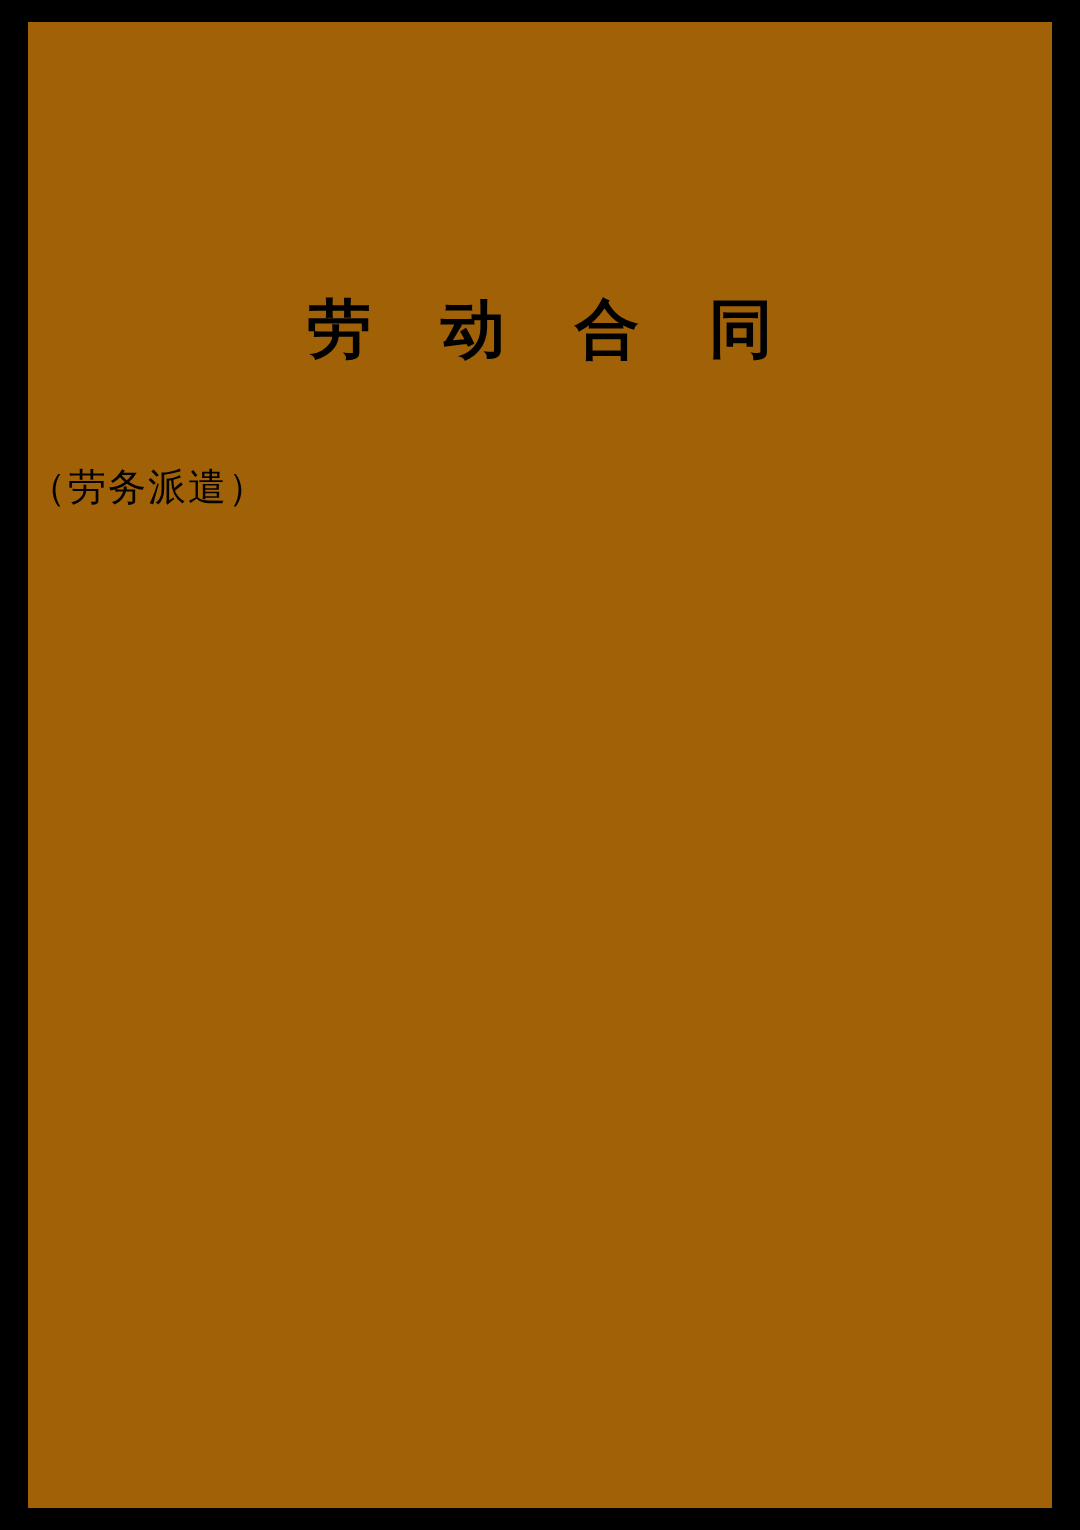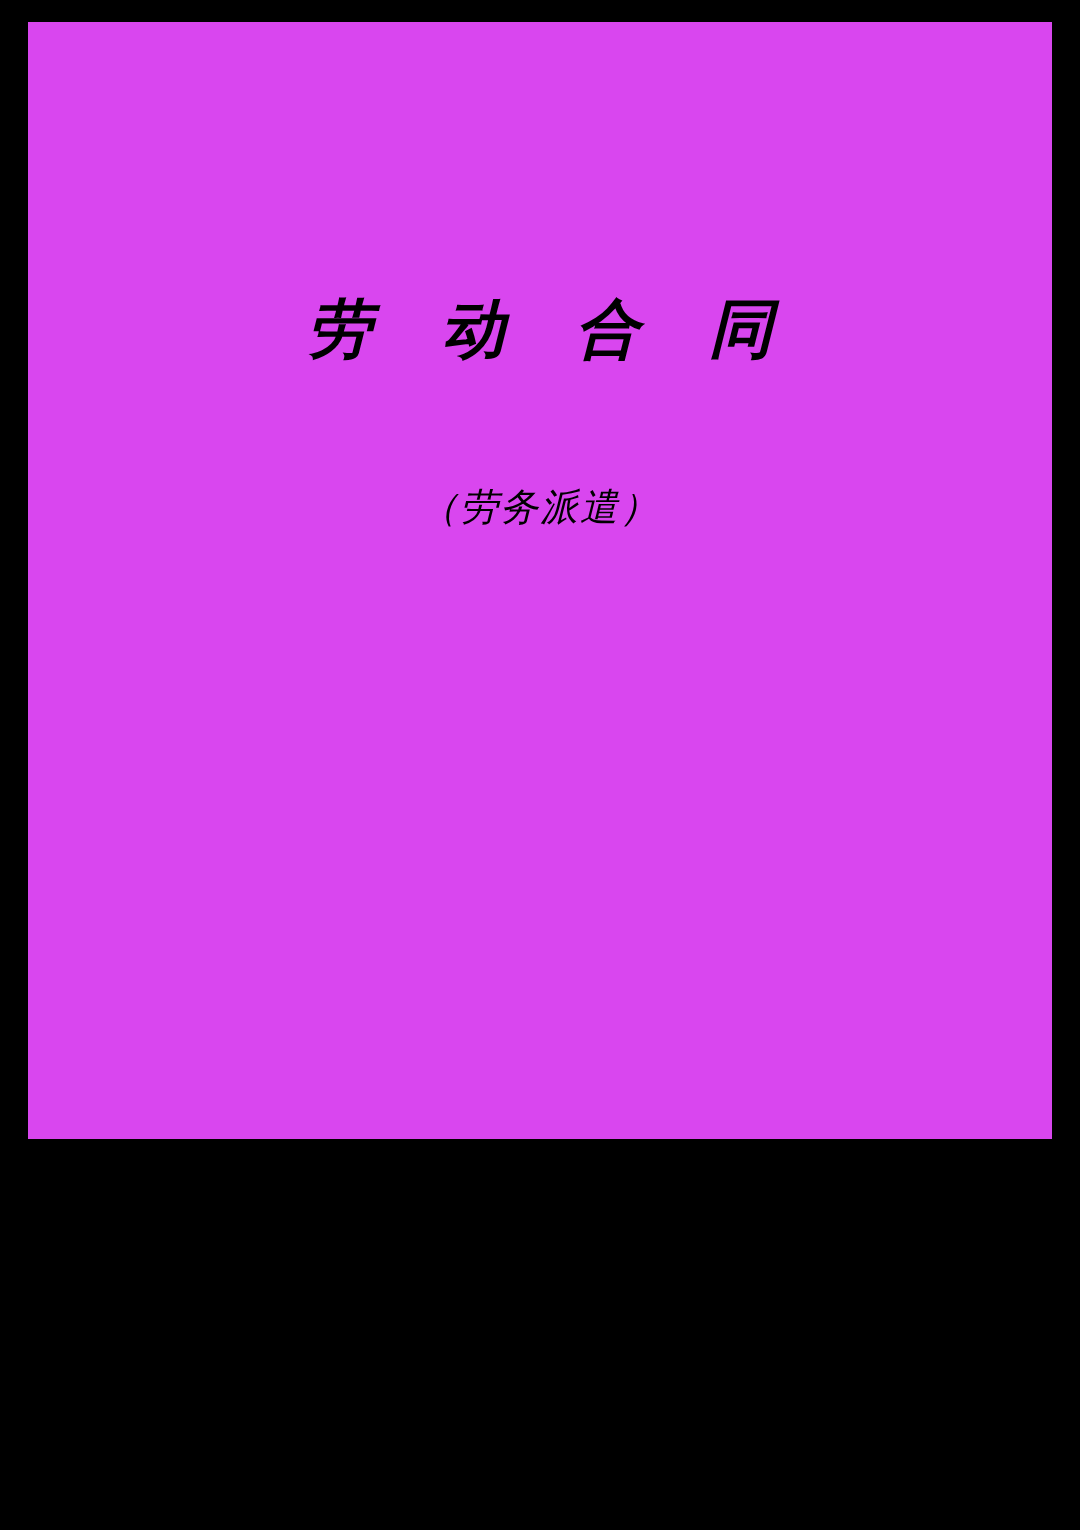--- a/index.html
+++ b/index.html
@@ -11,49 +11,47 @@
     width: 1080px;
     height: 1530px;
     overflow: hidden;
     font-family: "Liberation Serif", serif;
   }
   #page-wrap {
     position: absolute;
     left: 28px;
     top: 22px;
     width: 1024px;
-    height: 1117px;
-    background: #d946ef;
-    font-style: italic;
+    height: 1486px;
+    background: #a16207;
   }
   .doc-title {
     position: absolute;
     top: 272px;
     left: 0;
     width: 100%;
     text-align: center;
     font-family: "Liberation Sans", sans-serif;
     font-weight: bold;
     font-size: 64px;
     letter-spacing: 26px;
     text-indent: 26px;
     color: #000000;
     line-height: 1.1;
   }
   .doc-subtitle {
     position: absolute;
     top: 440px;
     left: 0;
     width: 100%;
-    text-align: center;
+    text-align: left;
     font-family: "Liberation Serif", serif;
     font-size: 38px;
     letter-spacing: 2px;
     color: #000000;
-    margin-top: 20px;
   }
   .party-block {
     position: absolute;
     top: 790px;
     left: 218px;
     width: 680px;
   }
   .party-row {
     display: flex;
     align-items: baseline;

